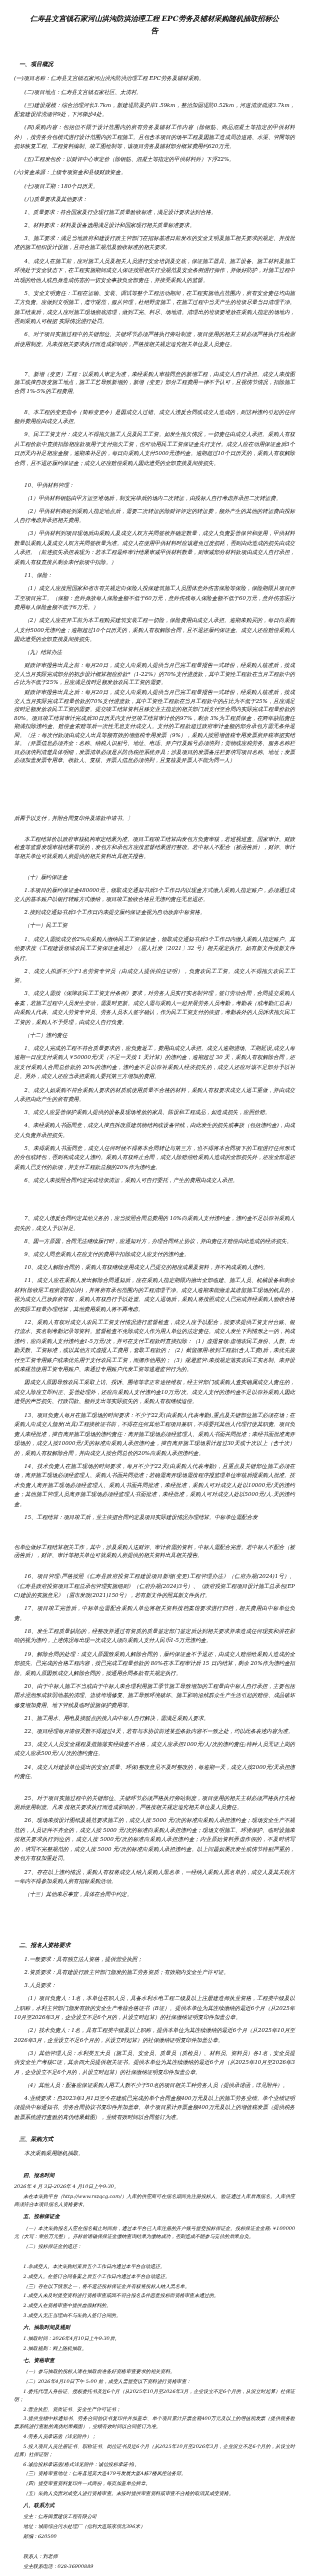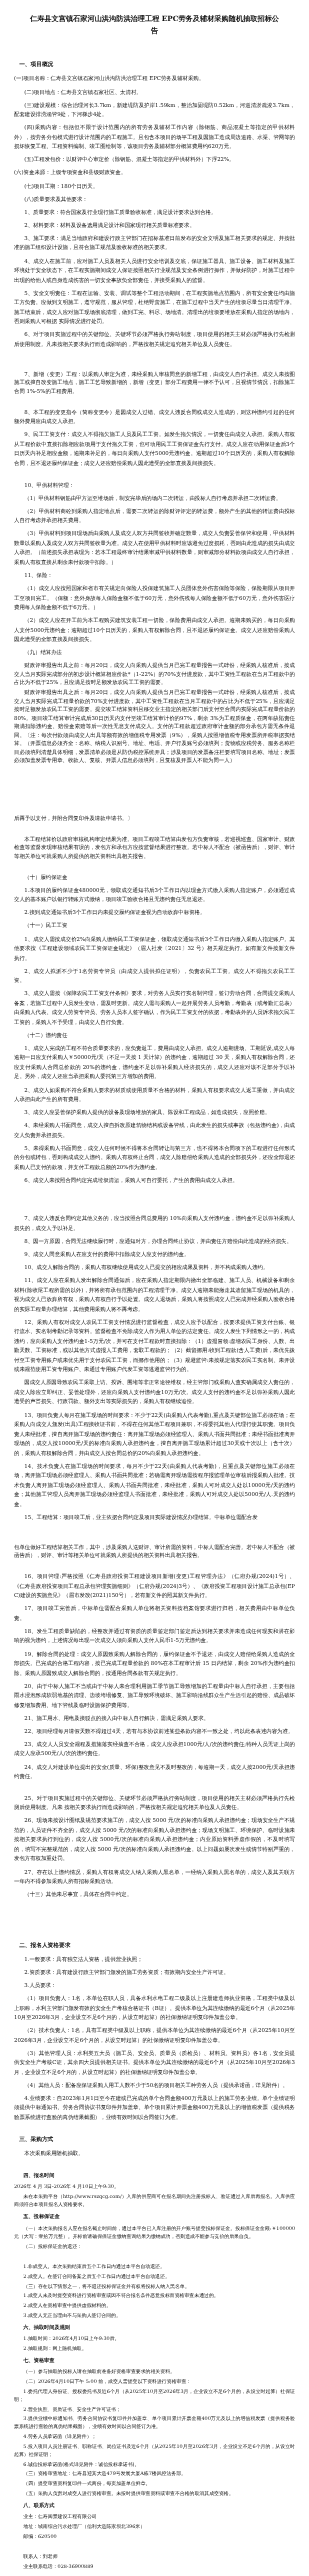--- a/index.html
+++ b/index.html
@@ -10,20 +10,21 @@
   }
   .page {
     position: relative;
     width: 309px;
     min-height: 3499px;
     background: #ffffff;
     overflow: hidden;
   }
   .doc {
     padding: 13.4px 14px 0 14px;
+    font-style: italic;
   }
   .para {
     font-size: 5.4px;
     line-height: 9.5px;
     margin: 3.6px 0;
     text-align: justify;
     word-break: break-all;
   }
   .title {
     font-size: 7.2px;

